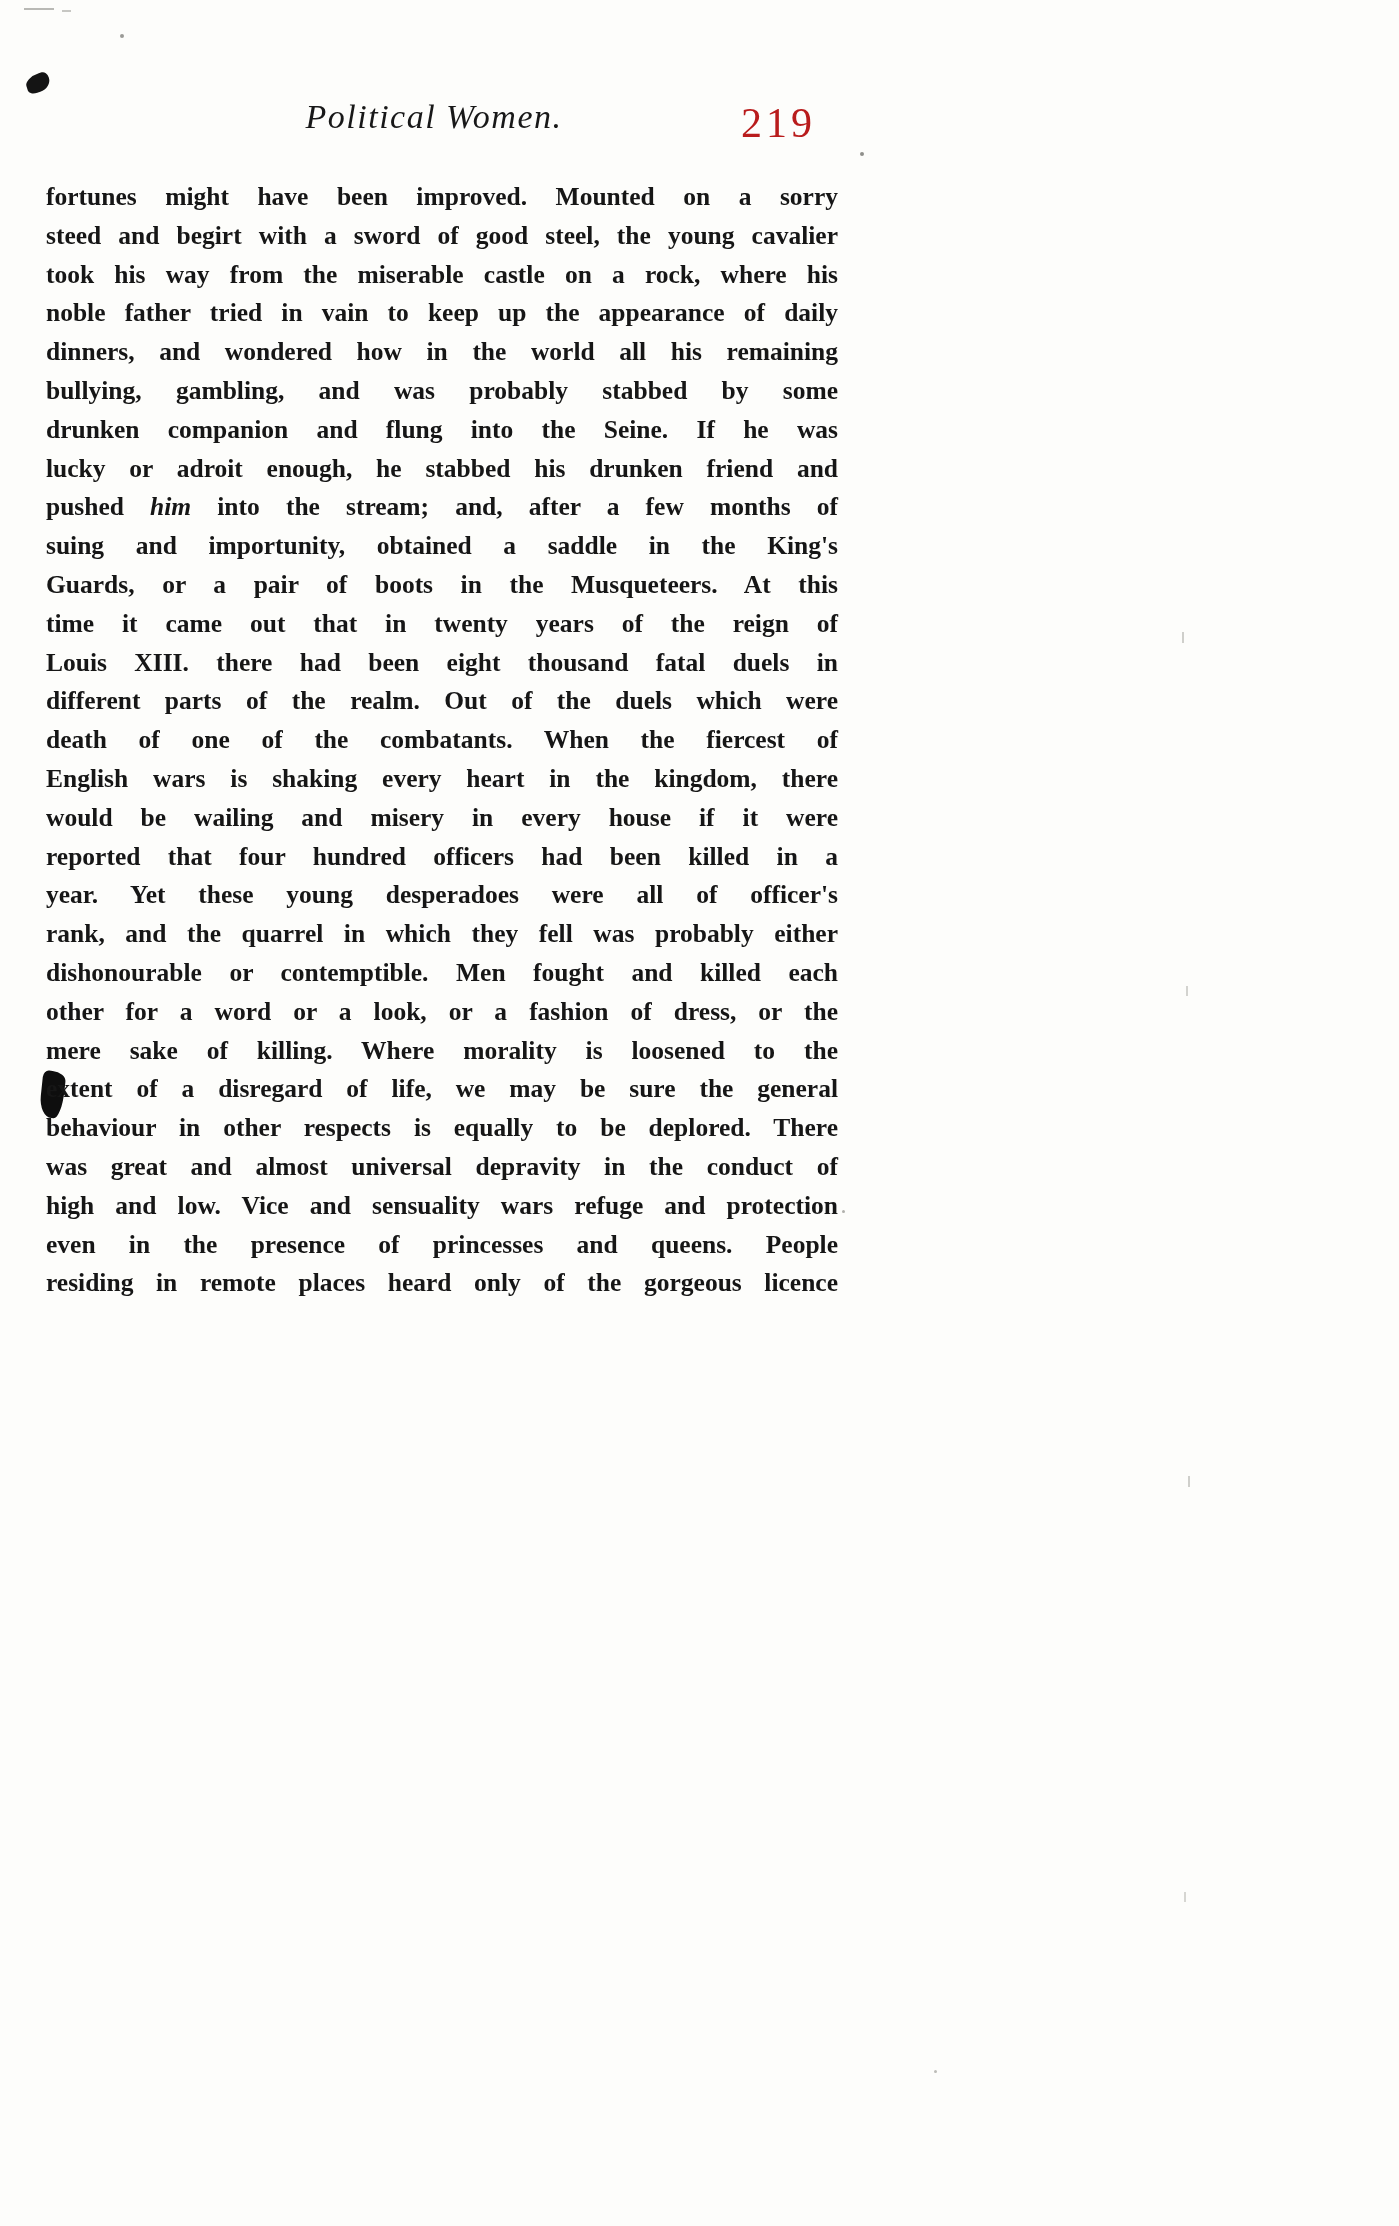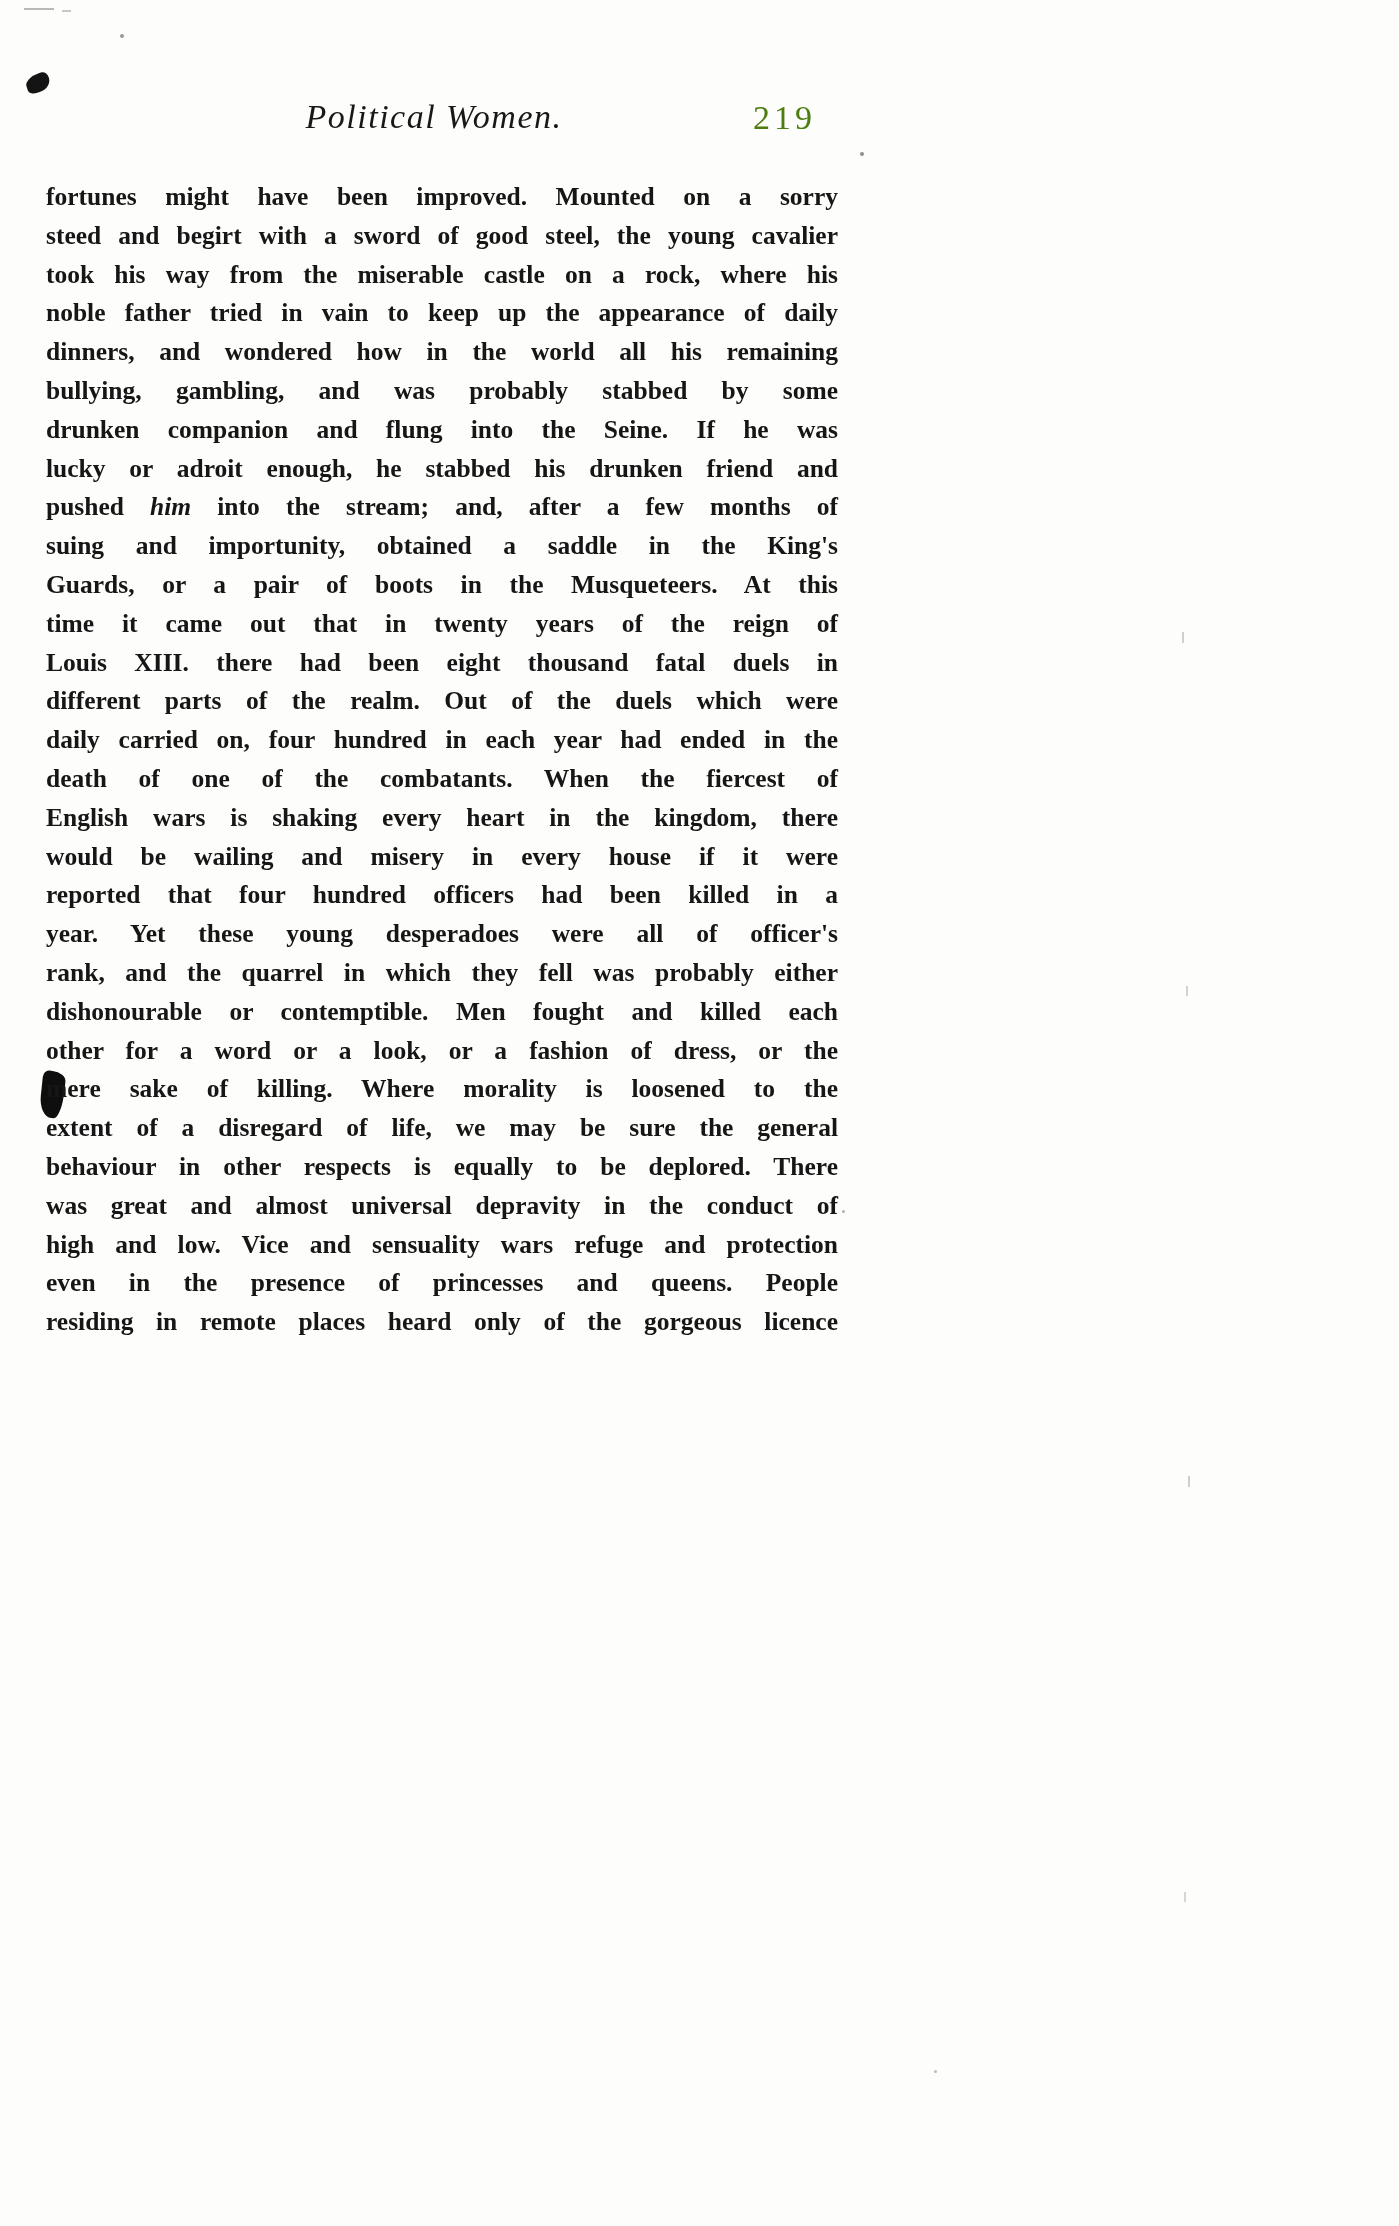--- a/index.html
+++ b/index.html
@@ -30,23 +30,23 @@
     text-align: center;
     font-style: italic;
     font-size: 34px;
     letter-spacing: 1.5px;
     color: #181818;
   }
   .page-number {
     position: absolute;
     right: 22px;
     top: 1px;
-    font-size: 34px;
+    font-size: 42px;
     letter-spacing: 4px;
-    color: #4d7c0f;
+    color: #b91c1c;
   }
   .body-text {
     position: absolute;
     left: 46px;
     top: 178px;
     width: 792px;
   }
   .line {
     font-size: 25.5px;
     line-height: 38.8px;
@@ -125,21 +125,20 @@
       <div class="line"><span>dinners, and wondered how in the world all his remaining</span></div>
       <div class="line"><span>bullying, gambling, and was probably stabbed by some</span></div>
       <div class="line"><span>drunken companion and flung into the Seine. If he was</span></div>
       <div class="line"><span>lucky or adroit enough, he stabbed his drunken friend and</span></div>
       <div class="line"><span>pushed </span><i>him</i><span> into the stream; and, after a few months of</span></div>
       <div class="line"><span>suing and importunity, obtained a saddle in the King's</span></div>
       <div class="line"><span>Guards, or a pair of boots in the Musqueteers. At this</span></div>
       <div class="line"><span>time it came out that in twenty years of the reign of</span></div>
       <div class="line"><span>Louis XIII. there had been eight thousand fatal duels in</span></div>
       <div class="line"><span>different parts of the realm. Out of the duels which were</span></div>
-      <div class="line"><span>daily carried on, four hundred in each year had ended in the</span></div>
       <div class="line"><span>death of one of the combatants. When the fiercest of</span></div>
       <div class="line"><span>English wars is shaking every heart in the kingdom, there</span></div>
       <div class="line"><span>would be wailing and misery in every house if it were</span></div>
       <div class="line"><span>reported that four hundred officers had been killed in a</span></div>
       <div class="line"><span>year. Yet these young desperadoes were all of officer's</span></div>
       <div class="line"><span>rank, and the quarrel in which they fell was probably either</span></div>
       <div class="line"><span>dishonourable or contemptible. Men fought and killed each</span></div>
       <div class="line"><span>other for a word or a look, or a fashion of dress, or the</span></div>
       <div class="line"><span>mere sake of killing. Where morality is loosened to the</span></div>
       <div class="line"><span>extent of a disregard of life, we may be sure the general</span></div>

